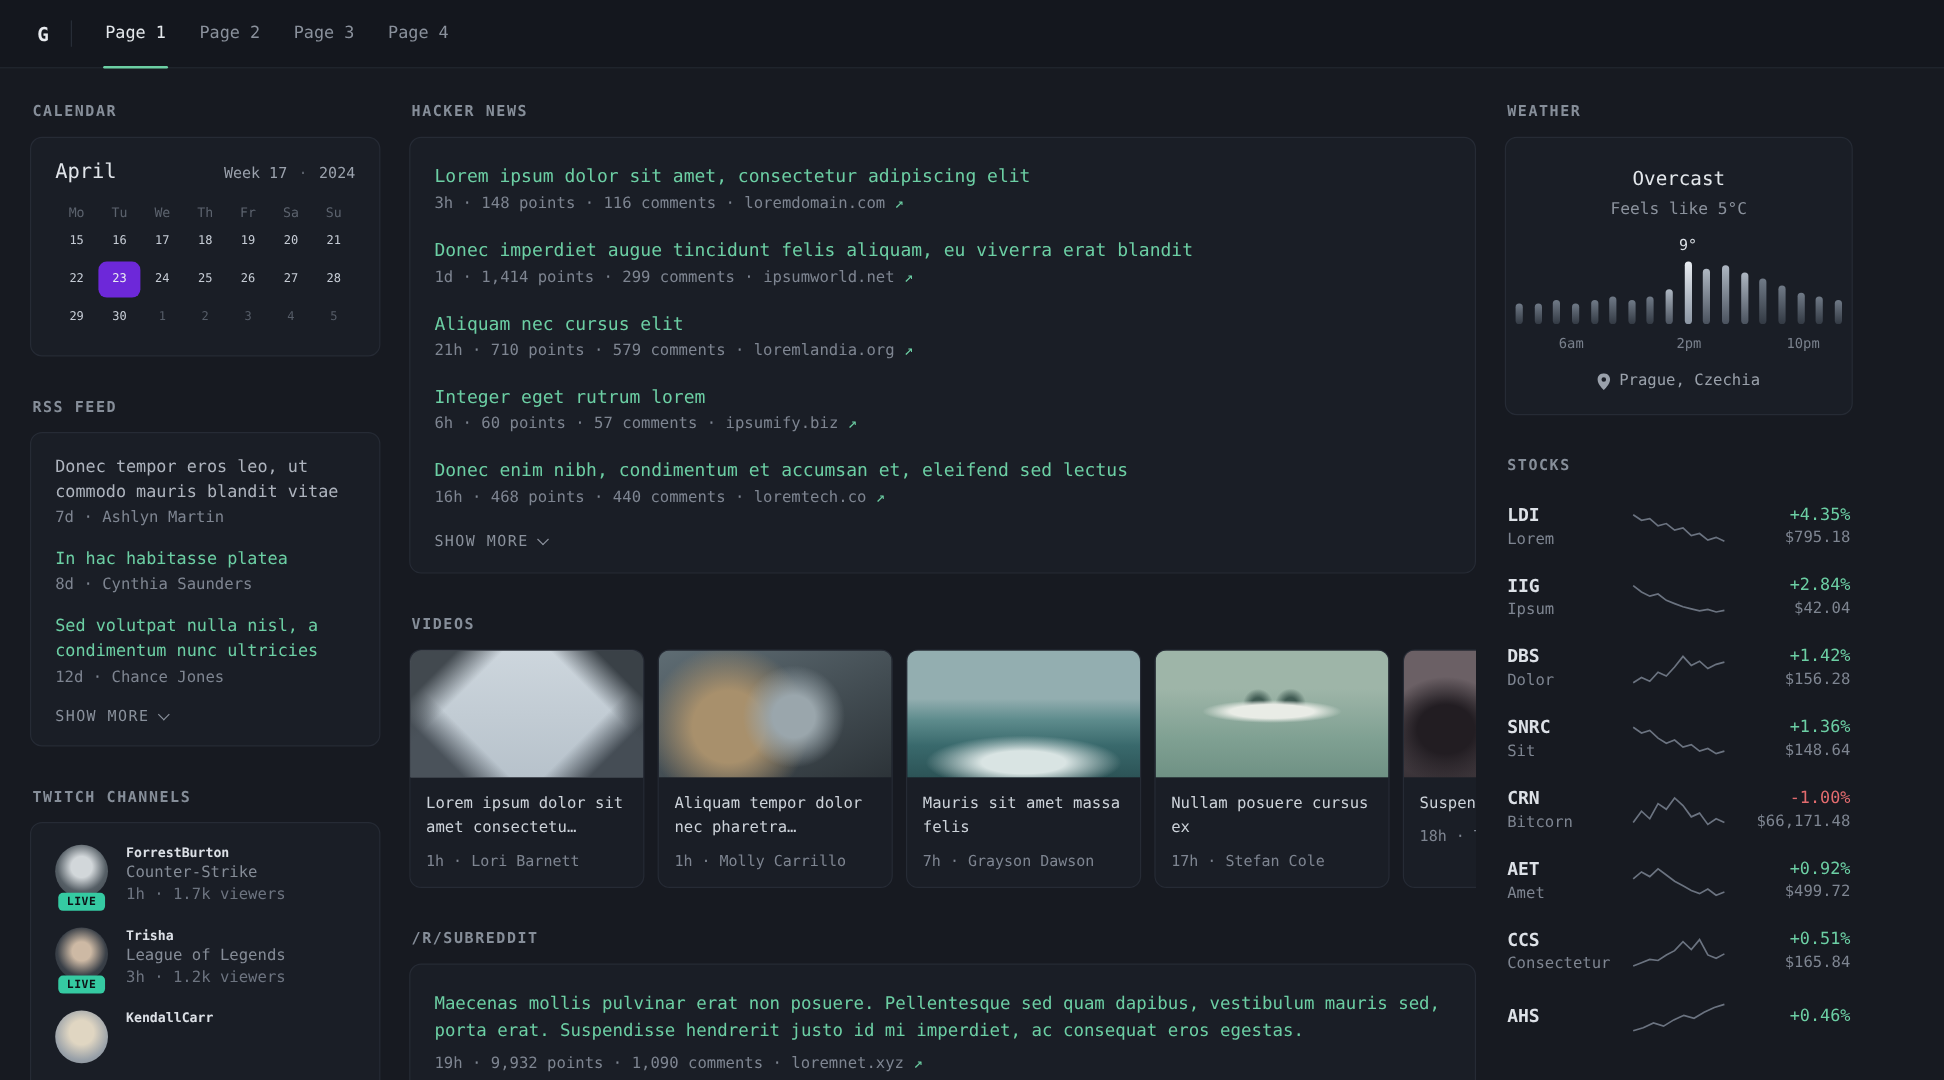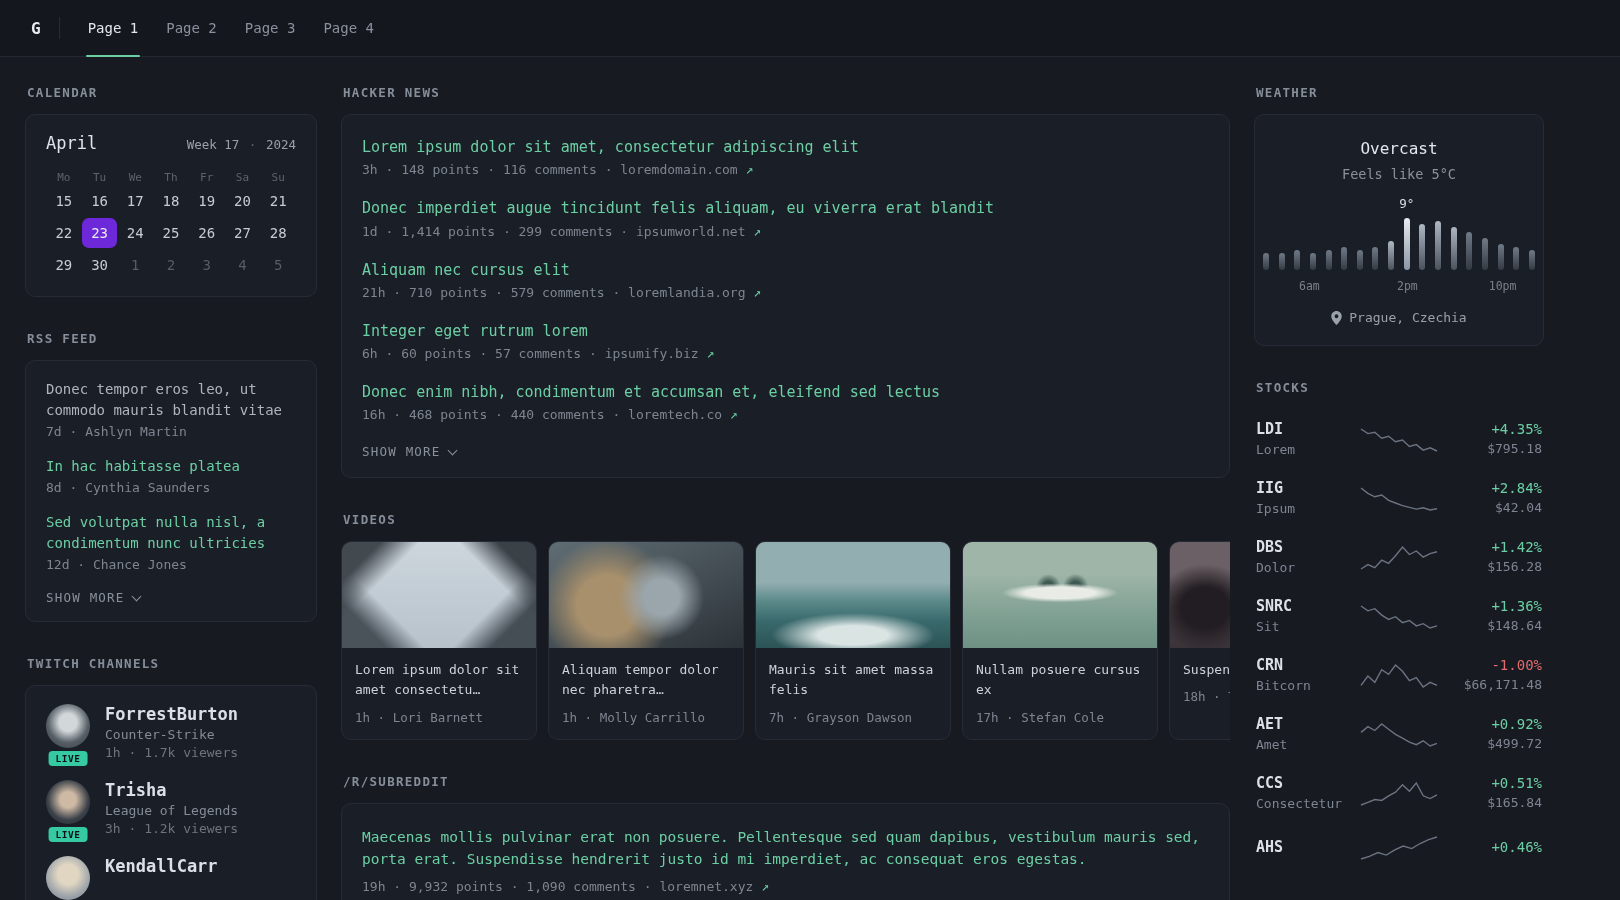--- a/index.html
+++ b/index.html
@@ -43,21 +43,21 @@
   
   .cal { padding:18px 20px 16px; }
   .cal-head { display:flex; justify-content:space-between; align-items:baseline; }
   .cal-month { font-size:17px; color:#e0e4e9; }
   .cal-meta { font-size:12.5px; color:#9aa1ac; }
   .cal-meta .dot { color:var(--dim); padding:0 2px; }
   .cal-grid { display:grid; grid-template-columns:repeat(7,1fr); }
   .cal-grid.dow { margin-top:18px; }
   .dowc { font-size:11px; color:var(--dim); text-align:center; }
   .dayc {
-    font-size:14px; color:#c6ccd5; text-align:center;
+    font-size:10px; color:#c6ccd5; text-align:center;
     height:30px; line-height:30px; margin-top:2px; border-radius:7px;
   }
   .dayc.dim { color:#565d68; }
   .dayc.sel { background:#6d28d9; color:#e9ecf0; }
   
   .feed { padding:18px 20px 16px; }
   .feed-item { margin-bottom:17px; }
   .feed-title { font-size:14px; line-height:1.5; color:var(--accent); cursor:pointer; }
   .feed-title.muted { color:#aeb4be; }
   .feed-meta { font-size:13px; color:var(--meta); margin-top:3px; }
@@ -77,21 +77,21 @@
   .av-wrap { position:relative; width:44px; flex:none; }
   .avatar { width:44px; height:44px; border-radius:50%; }
   .av-1 { background:radial-gradient(circle at 50% 42%, #d2d7da 0 26%, #565f66 60%, #353c44); }
   .av-2 { background:radial-gradient(circle at 50% 45%, #cdb9a4 0 24%, #3a4048 62%, #262c34); }
   .av-3 { background:radial-gradient(circle at 50% 42%, #e0d6c2 0 30%, #98a0a8 68%, #7b838c); }
   .live-badge {
     position:absolute; left:50%; bottom:-6px; transform:translateX(-50%);
     background:#35caa2; color:#0e1216; font-size:9.5px; font-weight:bold;
     letter-spacing:.5px; padding:2px 7px; border-radius:4px;
   }
-  .ch-name { font-size:17px; font-weight:600; color:#dce0e6; }
+  .ch-name { font-size:11px; font-weight:600; color:#dce0e6; }
   .ch-cat  { font-size:13px; color:#858c97; margin-top:3px; }
   .ch-view { font-size:13px; color:#6d7480; margin-top:3px; }
   
   .hn { padding:22px 20px 18px; }
   .hn-item { margin-bottom:21px; }
   .hn-title { font-size:15px; line-height:1.35; color:var(--accent); cursor:pointer; }
   .hn-meta { font-size:13px; color:var(--meta); margin-top:5px; }
   .hn-link { cursor:pointer; }
   .arrow { color:var(--accent); }
   

